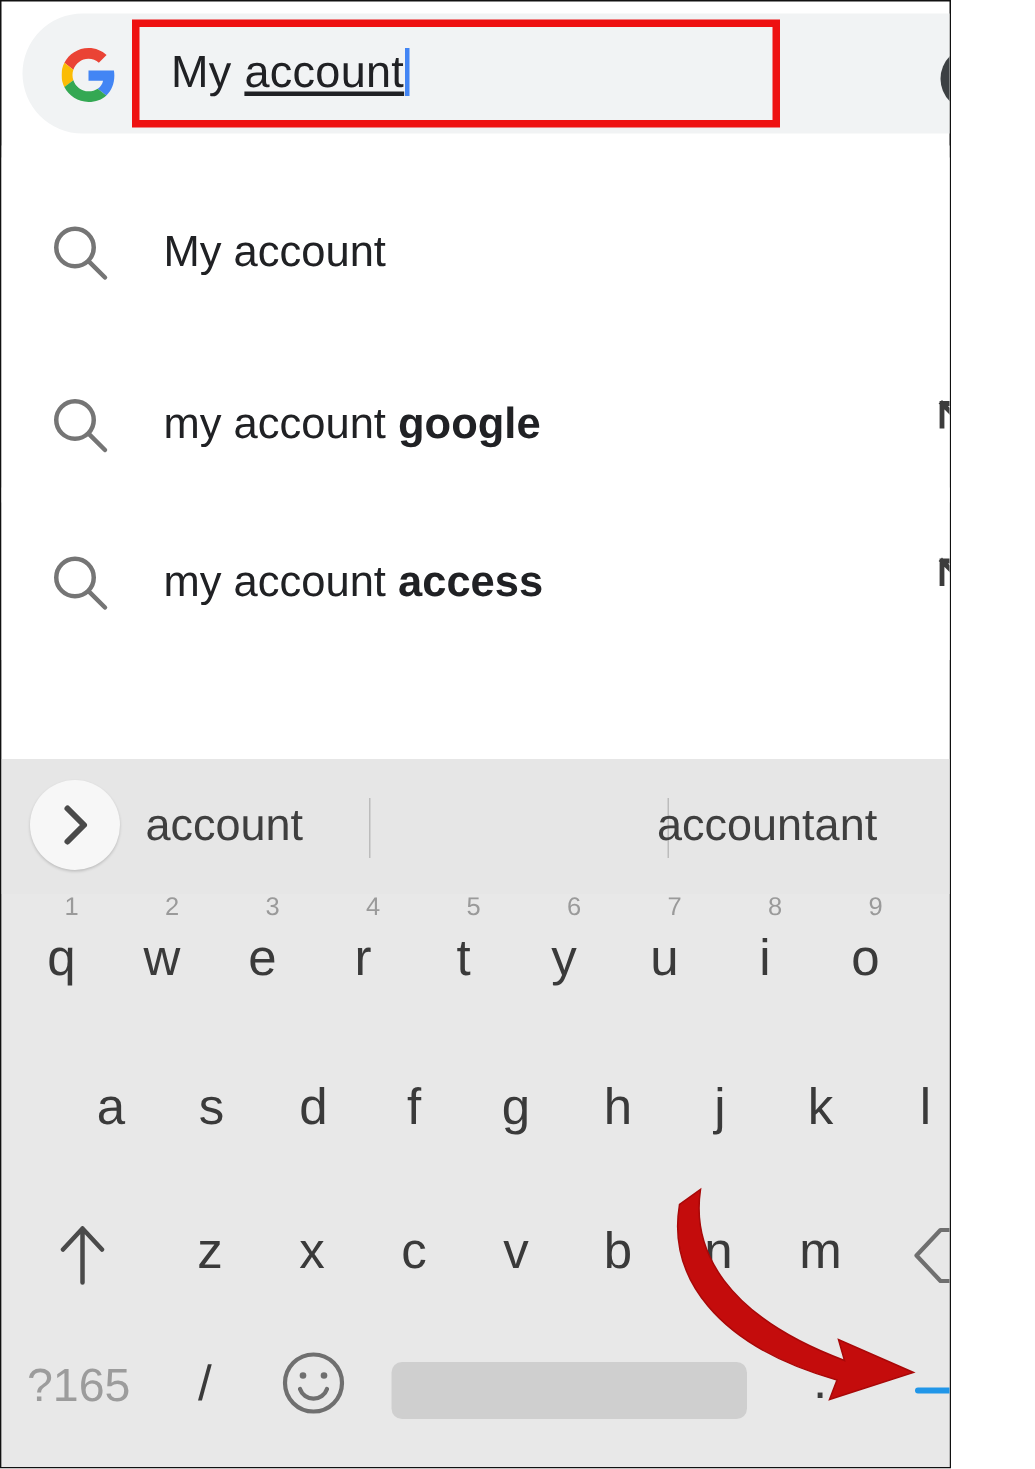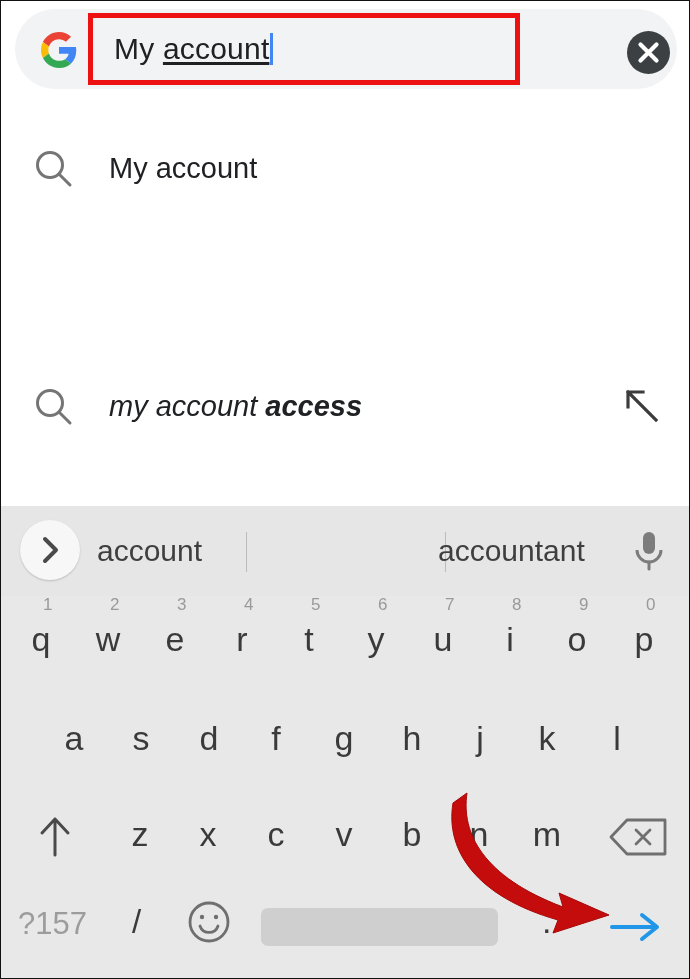--- a/index.html
+++ b/index.html
@@ -6,21 +6,21 @@
     margin: 0;
     padding: 0;
     background: #ffffff;
   }
   body {
     font-family: "Liberation Sans", sans-serif;
     -webkit-font-smoothing: antialiased;
   }
   #screen {
     position: relative;
-    width: 690px;
+    width: 634px;
     height: 979px;
     overflow: hidden;
     background: #ffffff;
     border: 1px solid #111111;
     box-sizing: border-box;
   }
 
   
   .searchbar {
     position: absolute;
@@ -262,22 +262,36 @@
     <div class="sug-row" style="top:8px;">
       <div class="sug-icon">
         <svg width="42" height="42" viewBox="0 0 42 42">
           <circle cx="17" cy="17" r="12.5" stroke="#757575" stroke-width="3" fill="none"></circle>
           <path d="M26.2 26.2 L37 37" stroke="#757575" stroke-width="3" stroke-linecap="round"></path>
         </svg>
       </div>
       <div class="sug-text"><span>My account</span><b></b></div>
     </div>
 
-
-    <div class="sug-row" style="top:246px;font-style:italic;">
+    <div class="sug-row" style="top:123px;">
+      <div class="sug-icon">
+        <svg width="42" height="42" viewBox="0 0 42 42">
+          <circle cx="17" cy="17" r="12.5" stroke="#757575" stroke-width="3" fill="none"></circle>
+          <path d="M26.2 26.2 L37 37" stroke="#757575" stroke-width="3" stroke-linecap="round"></path>
+        </svg>
+      </div>
+      <div class="sug-text"><span>my account </span><b>google</b></div>
+      <div class="sug-arrow">
+        <svg width="40" height="40" viewBox="0 0 40 40">
+          <path d="M5 5 L5 20 M5 5 L20 5 M5 5 L33 33" stroke="#3c3c3c" stroke-width="3.2" fill="none" stroke-linecap="square"></path>
+        </svg>
+      </div>
+    </div>
+
+    <div class="sug-row" style="top:228px;">
       <div class="sug-icon">
         <svg width="42" height="42" viewBox="0 0 42 42">
           <circle cx="17" cy="17" r="12.5" stroke="#757575" stroke-width="3" fill="none"></circle>
           <path d="M26.2 26.2 L37 37" stroke="#757575" stroke-width="3" stroke-linecap="round"></path>
         </svg>
       </div>
       <div class="sug-text"><span>my account </span><b>access</b></div>
       <div class="sug-arrow">
         <svg width="40" height="40" viewBox="0 0 40 40">
           <path d="M5 5 L5 20 M5 5 L20 5 M5 5 L33 33" stroke="#3c3c3c" stroke-width="3.2" fill="none" stroke-linecap="square"></path>
@@ -345,21 +359,21 @@
   <div class="key" style="left:385px; top:812px; width:52px;">b</div>
   <div class="key" style="left:452px; top:812px; width:52px;">n</div>
   <div class="key" style="left:520px; top:812px; width:52px;">m</div>
   <div style="position:absolute; left:607px; top:815px; width:62px; height:42px;">
     <svg width="62" height="42" viewBox="0 0 62 42">
       <path d="M19 4 L57 4 L57 38 L19 38 L3 21 Z" stroke="#6f6f6f" stroke-width="2.8" fill="none" stroke-linejoin="round"></path>
       <path d="M28 14 L42 28 M42 14 L28 28" stroke="#6f6f6f" stroke-width="2.8" stroke-linecap="round"></path>
     </svg>
   </div>
 
-  <div class="sym-key" style="left:17px; top:903px;">?157</div>
+  <div class="sym-key" style="left:17px; top:903px;">?165</div>
   <div class="slash-key" style="left:131px; top:901px;">/</div>
   <div style="position:absolute; left:186px; top:899px; width:44px; height:44px;">
     <svg width="44" height="44" viewBox="0 0 44 44">
       <circle cx="22" cy="22" r="19" stroke="#6f6f6f" stroke-width="2.8" fill="none"></circle>
       <circle cx="15" cy="17" r="2.2" fill="#6f6f6f"></circle>
       <circle cx="29" cy="17" r="2.2" fill="#6f6f6f"></circle>
       <path d="M13 26 a9.5 9.5 0 0 0 18 0" stroke="#6f6f6f" stroke-width="2.8" fill="none" stroke-linecap="round"></path>
     </svg>
   </div>
   <div class="spacebar"></div>

